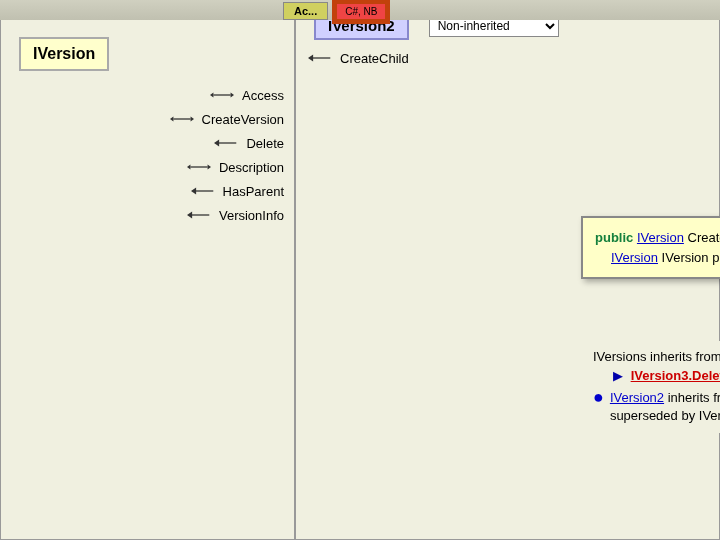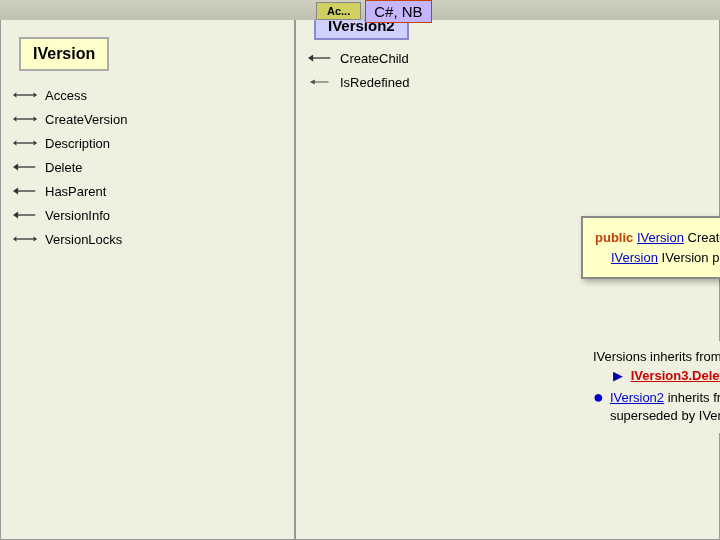--- a/index.html
+++ b/index.html
@@ -43,20 +43,21 @@
     .member-list {
       list-style: none;
       padding: 4px 0;
     }
 
     .member-item {
       display: flex;
       align-items: center;
       padding: 3px 10px;
       cursor: pointer;
+      justify-content: flex-end;
     }
 
     .icon-container {
       width: 28px;
       height: 18px;
       display: flex;
       align-items: center;
       justify-content: center;
       margin-right: 6px;
       flex-shrink: 0;
@@ -115,21 +116,21 @@
       width: 340px;
       background: #ffffc8;
       border: 2px solid #888;
       padding: 10px 12px;
       font-size: 13px;
       z-index: 10;
       box-shadow: 3px 3px 6px rgba(0,0,0,0.3);
     }
 
     .popup-box .keyword {
-      color: #c2410c;
+      color: #15803d;
       font-weight: bold;
     }
 
     .popup-box .type-link {
       color: #0000cc;
       text-decoration: underline;
       font-weight: normal;
     }
 
     
@@ -209,43 +210,43 @@
       right: 0;
       height: 20px;
       background: linear-gradient(to bottom, #d0d0c0, #c0c0b0);
       z-index: 1;
     }
 
     
     .tab-area {
       position: absolute;
       top: 0;
-      left: 316px;
+      left: 283px;
       height: 22px;
       display: flex;
       align-items: center;
       z-index: 2;
     }
 
     .tab-btn {
       background: #d0d060;
       border: 1px solid #888;
       padding: 2px 10px;
       font-size: 11px;
       font-weight: bold;
       color: #000;
       cursor: pointer;
       margin-right: 4px;
     }
 
     .tab-csharp {
-      background: #c4b5fd;
-      border: 1px solid #c2410c;
+      background: #ef4444;
+      border: 5px solid #c2410c;
       padding: 2px 8px;
-      font-size: 15px;
+      font-size: 10px;
       color: #000;
     }
   </style>
 </head>
 <body>
 
 <div class="top-strip"></div>
 
 <div class="tab-area">
   <div class="tab-btn">Ac...</div>
@@ -278,100 +279,88 @@
             <polygon points="4,5 0,8 4,11" fill="#333"></polygon>
             <polygon points="24,5 28,8 24,11" fill="#333"></polygon>
           </svg>
         </div>
         <span class="member-label">CreateVersion</span>
       </li>
 
       <li class="member-item">
         <div class="icon-container">
           <svg class="svg-icon" viewBox="0 0 28 16">
+            <line x1="2" y1="8" x2="26" y2="8" stroke="#333" stroke-width="1.5"></line>
+            <polygon points="6,4 0,8 6,12" fill="#333"></polygon>
+          </svg>
+        </div>
+        <span class="member-label">Delete</span>
+      </li>
+
+      <li class="member-item">
+        <div class="icon-container">
+          <svg class="svg-icon" viewBox="0 0 28 16">
             <line x1="4" y1="8" x2="24" y2="8" stroke="#333" stroke-width="1.5"></line>
             <polygon points="4,5 0,8 4,11" fill="#333"></polygon>
             <polygon points="24,5 28,8 24,11" fill="#333"></polygon>
           </svg>
         </div>
         <span class="member-label">Description</span>
       </li>
 
       <li class="member-item">
         <div class="icon-container">
           <svg class="svg-icon" viewBox="0 0 28 16">
             <line x1="2" y1="8" x2="26" y2="8" stroke="#333" stroke-width="1.5"></line>
             <polygon points="6,4 0,8 6,12" fill="#333"></polygon>
           </svg>
         </div>
-        <span class="member-label">Delete</span>
-      </li>
+        <span class="member-label">HasParent</span>
+      </li>
+
 
       <li class="member-item">
         <div class="icon-container">
           <svg class="svg-icon" viewBox="0 0 28 16">
             <line x1="2" y1="8" x2="26" y2="8" stroke="#333" stroke-width="1.5"></line>
             <polygon points="6,4 0,8 6,12" fill="#333"></polygon>
           </svg>
         </div>
-        <span class="member-label">HasParent</span>
-      </li>
-
-
-      <li class="member-item">
-        <div class="icon-container">
-          <svg class="svg-icon" viewBox="0 0 28 16">
-            <line x1="2" y1="8" x2="26" y2="8" stroke="#333" stroke-width="1.5"></line>
-            <polygon points="6,4 0,8 6,12" fill="#333"></polygon>
-          </svg>
-        </div>
         <span class="member-label">VersionInfo</span>
       </li>
 
-      <li class="member-item">
-        <div class="icon-container">
-          <svg class="svg-icon" viewBox="0 0 28 16">
-            <line x1="4" y1="8" x2="24" y2="8" stroke="#333" stroke-width="1.5"></line>
-            <polygon points="4,5 0,8 4,11" fill="#333"></polygon>
-            <polygon points="24,5 28,8 24,11" fill="#333"></polygon>
-          </svg>
-        </div>
-        <span class="member-label">VersionLocks</span>
-      </li>
 
     </ul>
   </div>
 
   <div class="right-panel">
     <div style="margin-top: 4px; padding-left: 8px; display: flex; align-items: center; gap: 10px;">
       <div class="right-panel-header">IVersion2</div>
+      <div style="display:flex; align-items:center; gap:4px; margin-top:2px;">
+        <select class="dropdown-select">
+          <option>Non-inherited</option>
+          <option>Inherited</option>
+          <option>All</option>
+        </select>
+      </div>
     </div>
 
     <ul class="right-member-list">
 
       <li class="right-member-item">
         <div class="icon-container">
           <svg class="svg-icon" viewBox="0 0 28 16">
             <line x1="2" y1="8" x2="26" y2="8" stroke="#333" stroke-width="1.5"></line>
             <polygon points="6,4 0,8 6,12" fill="#333"></polygon>
           </svg>
         </div>
         <span class="member-label">CreateChild</span>
       </li>
 
 
-      <li class="right-member-item">
-        <div class="icon-container">
-          <svg class="svg-icon" viewBox="0 0 28 16">
-            <line x1="4" y1="8" x2="24" y2="8" stroke="#555" stroke-width="1.2"></line>
-            <polygon points="8,5 2,8 8,11" fill="#555"></polygon>
-          </svg>
-        </div>
-        <span class="member-label">IsRedefined</span>
-      </li>
     </ul>
 
     <div class="popup-box">
       <div style="line-height:1.5;">
         <span class="keyword">public</span>
         <span> </span>
         <span class="type-link">IVersion</span>
         <span> </span>
         <span>CreateChild</span>
         <span> </span>

